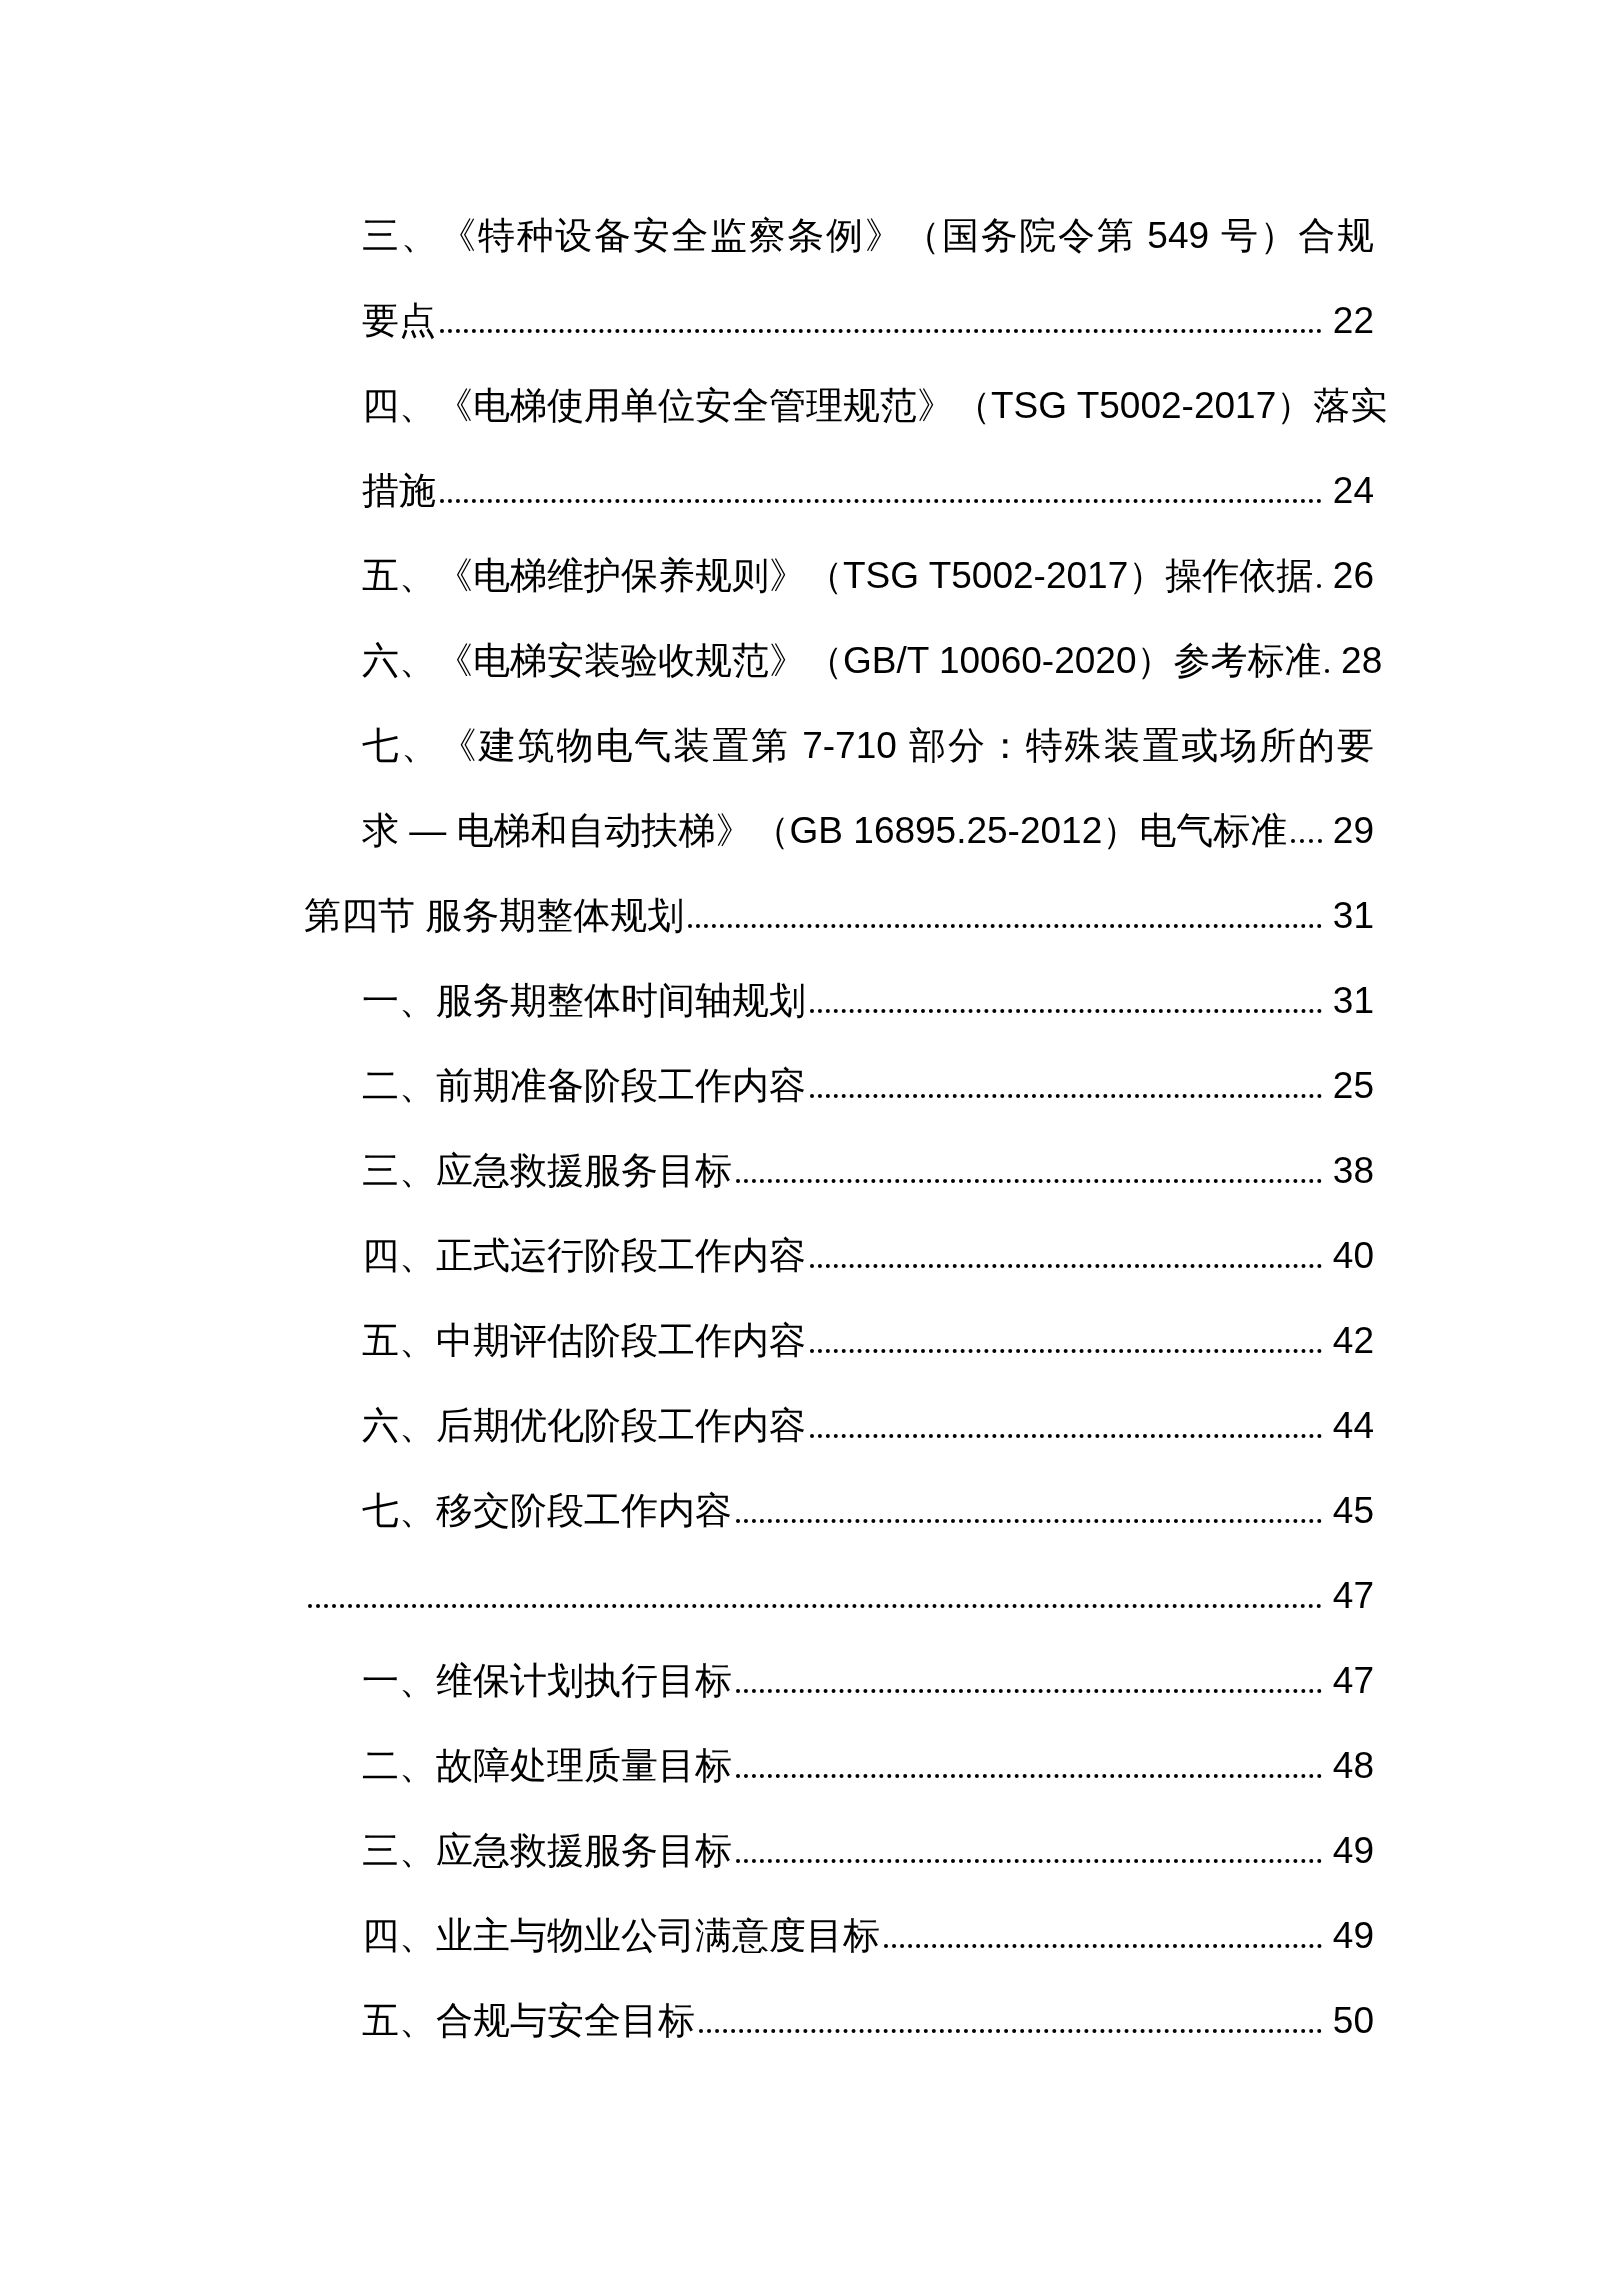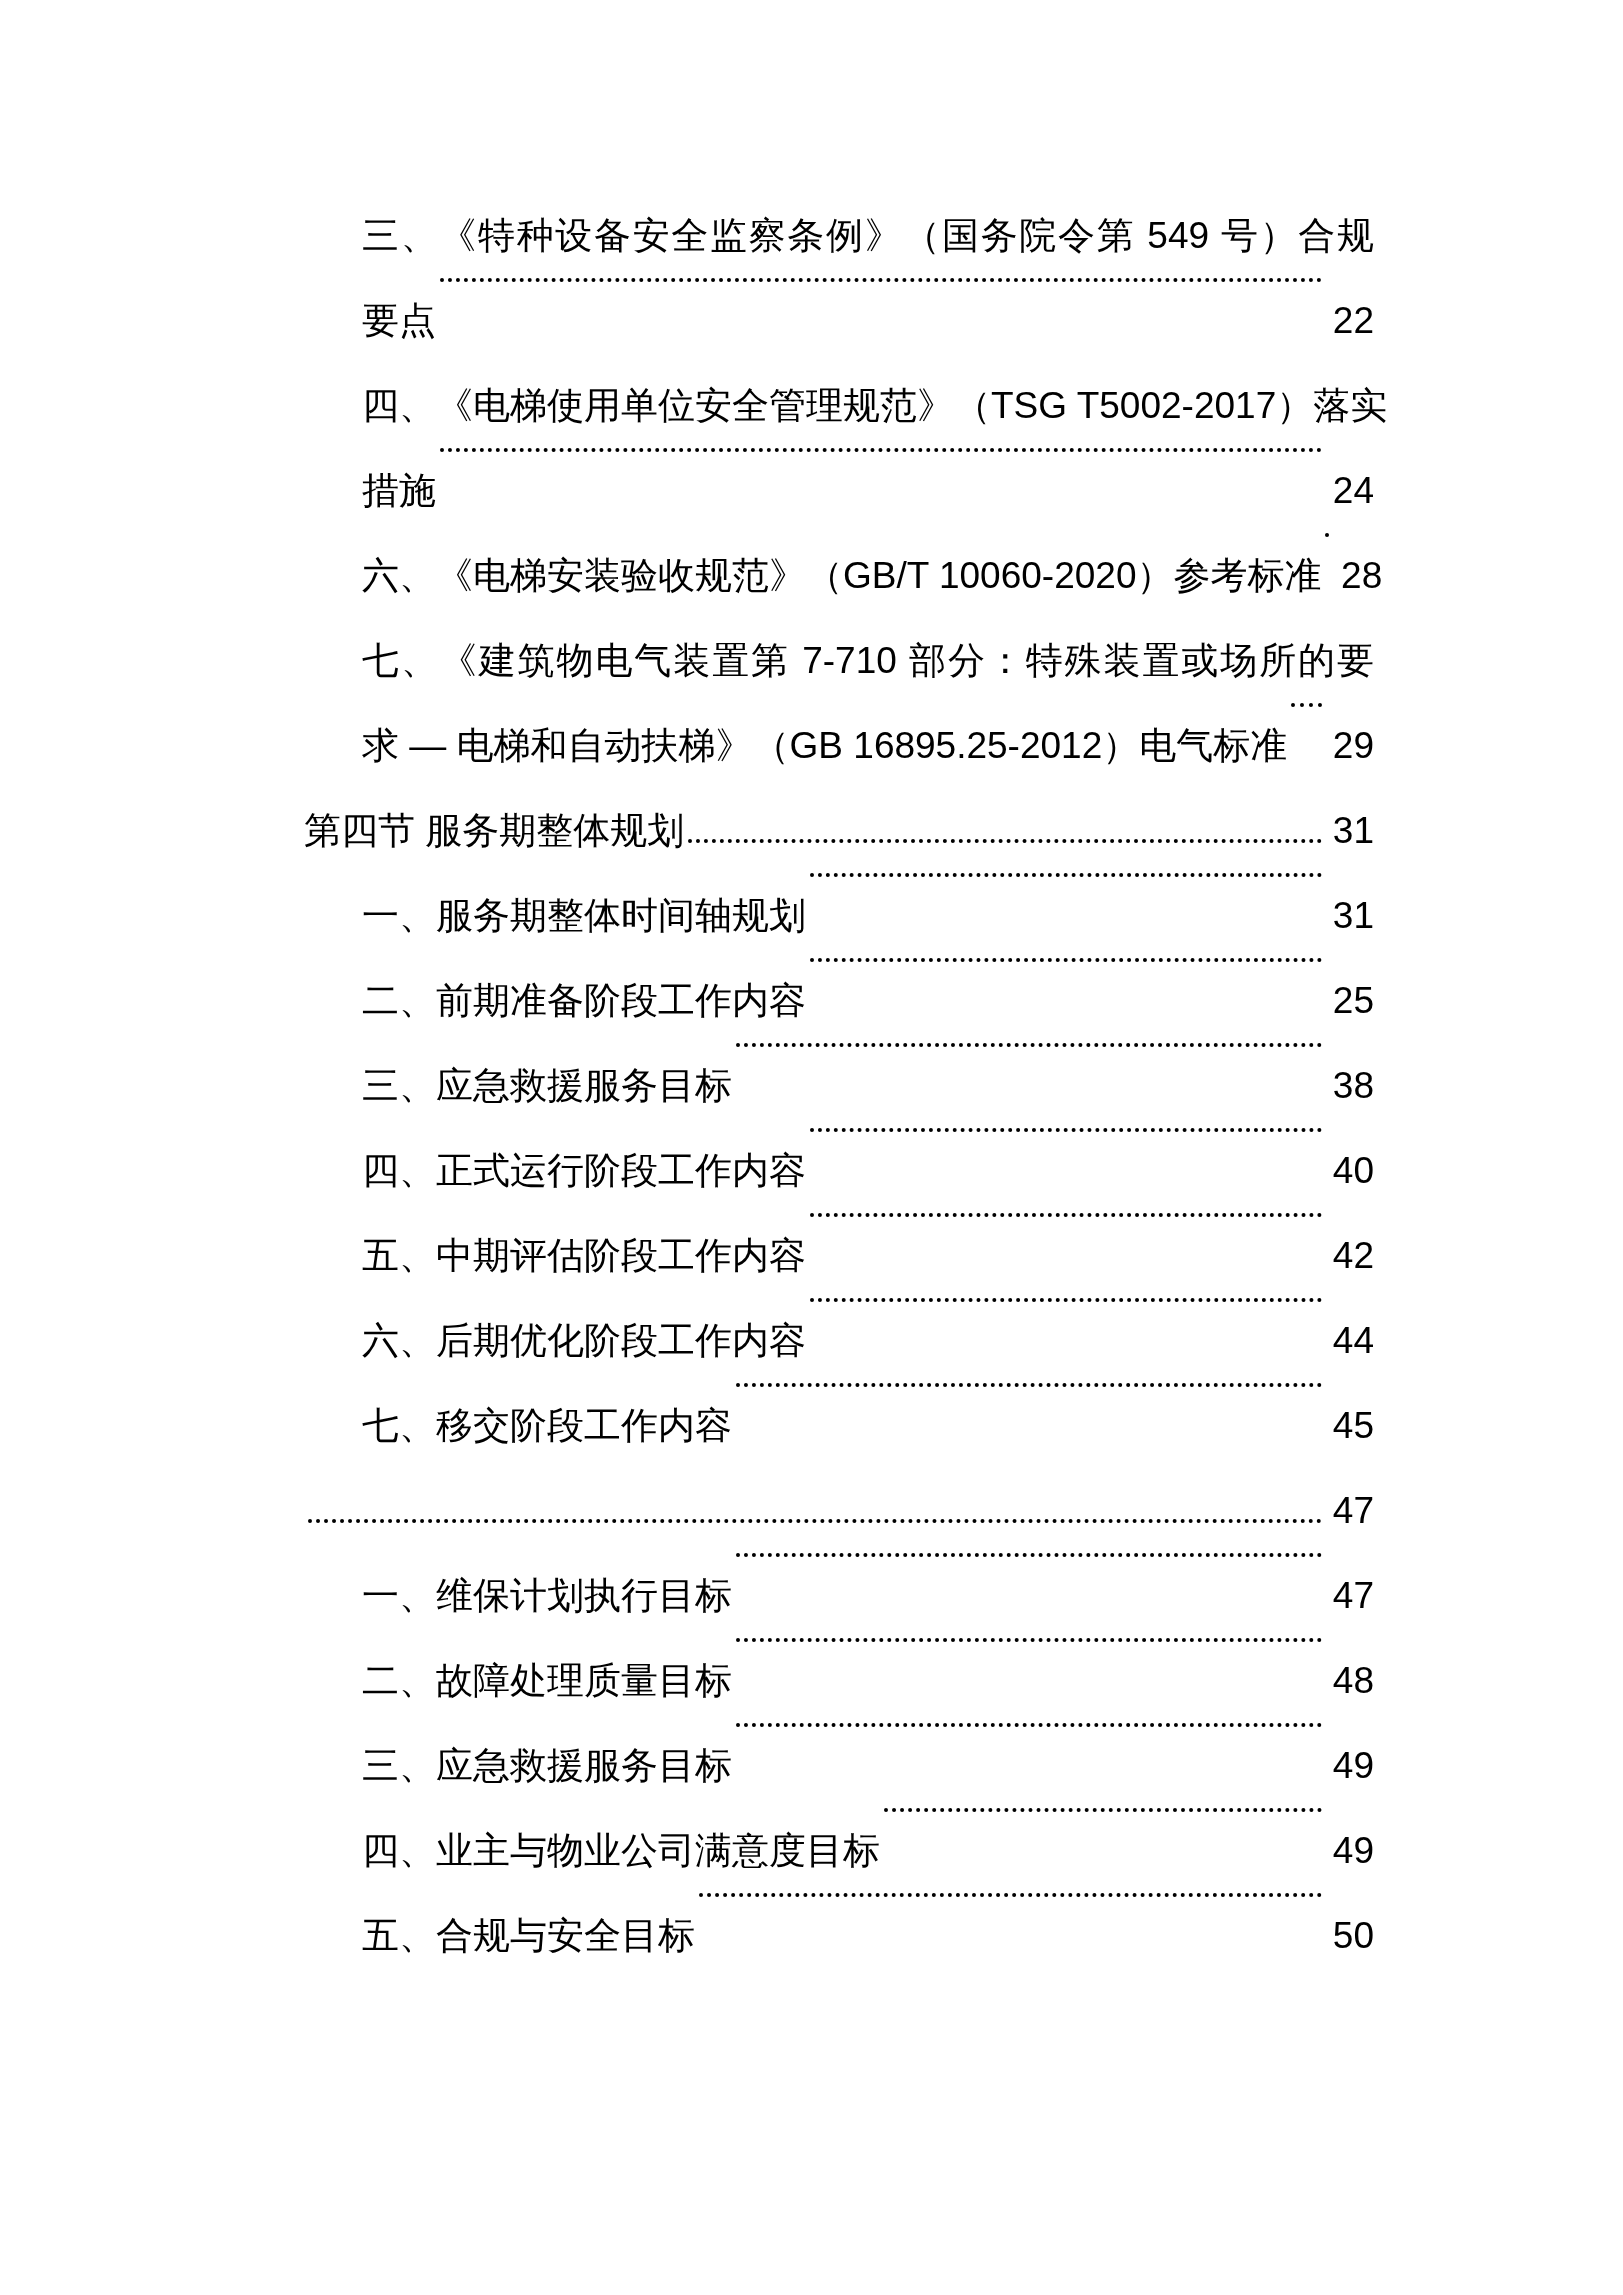--- a/index.html
+++ b/index.html
@@ -26,21 +26,20 @@
   .toc-row {
     display: flex;
     align-items: baseline;
     height: 85px;
     line-height: 85px;
     font-size: 37px;
     white-space: nowrap;
   }
   .toc-row.item {
     padding-left: 58px;
-    align-items: center;
   }
   .toc-row .title {
     flex: 0 0 auto;
   }
   .toc-row.wrapline .title {
     display: block;
     width: 100%;
     text-align: justify;
     text-align-last: justify;
   }
@@ -69,20 +68,25 @@
         <span class="leader"></span>
         <span class="pagenum">22</span>
       </div>
       <div class="toc-row item wrapline">
         <span class="title">四、《电梯使用单位安全管理规范》（TSG T5002-2017）落实</span>
       </div>
       <div class="toc-row item">
         <span class="title">措施</span>
         <span class="leader"></span>
         <span class="pagenum">24</span>
+      </div>
+      <div class="toc-row item">
+        <span class="title">五、《电梯维护保养规则》（TSG T5002-2017）操作依据</span>
+        <span class="leader"></span>
+        <span class="pagenum">26</span>
       </div>
       <div class="toc-row item">
         <span class="title">六、《电梯安装验收规范》（GB/T 10060-2020）参考标准</span>
         <span class="leader"></span>
         <span class="pagenum">28</span>
       </div>
       <div class="toc-row item wrapline">
         <span class="title">七、《建筑物电气装置第 7-710 部分：特殊装置或场所的要</span>
       </div>
       <div class="toc-row item">

